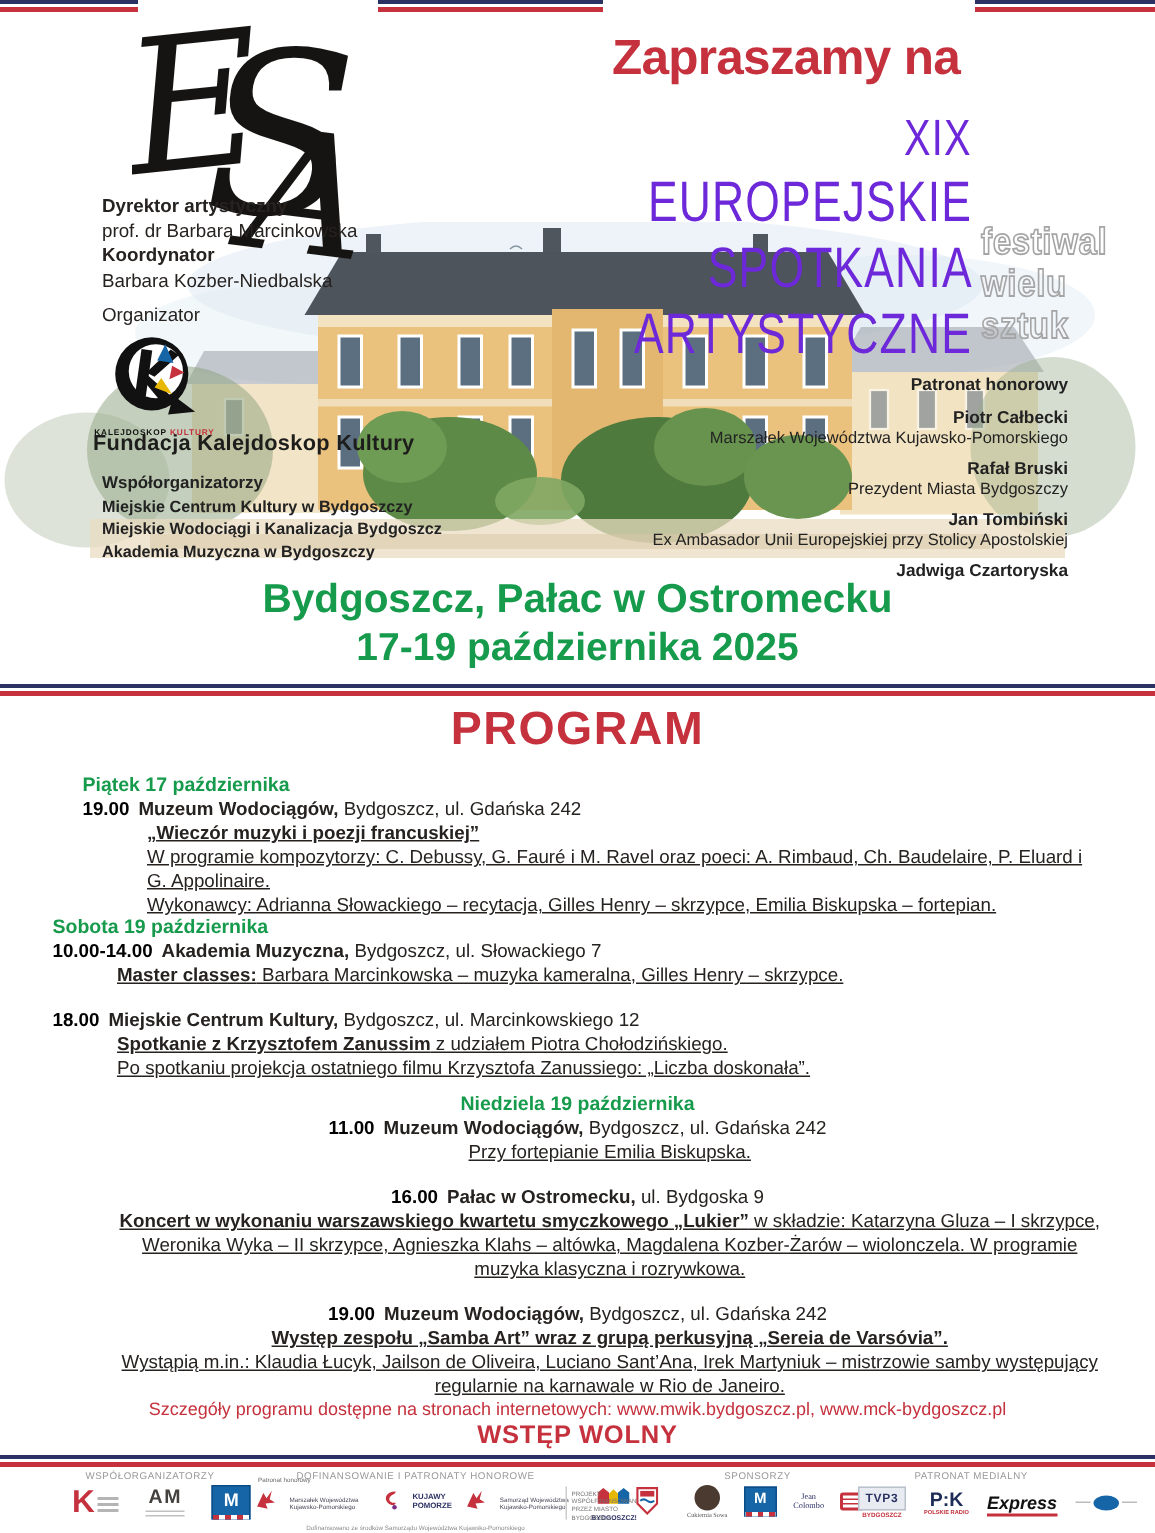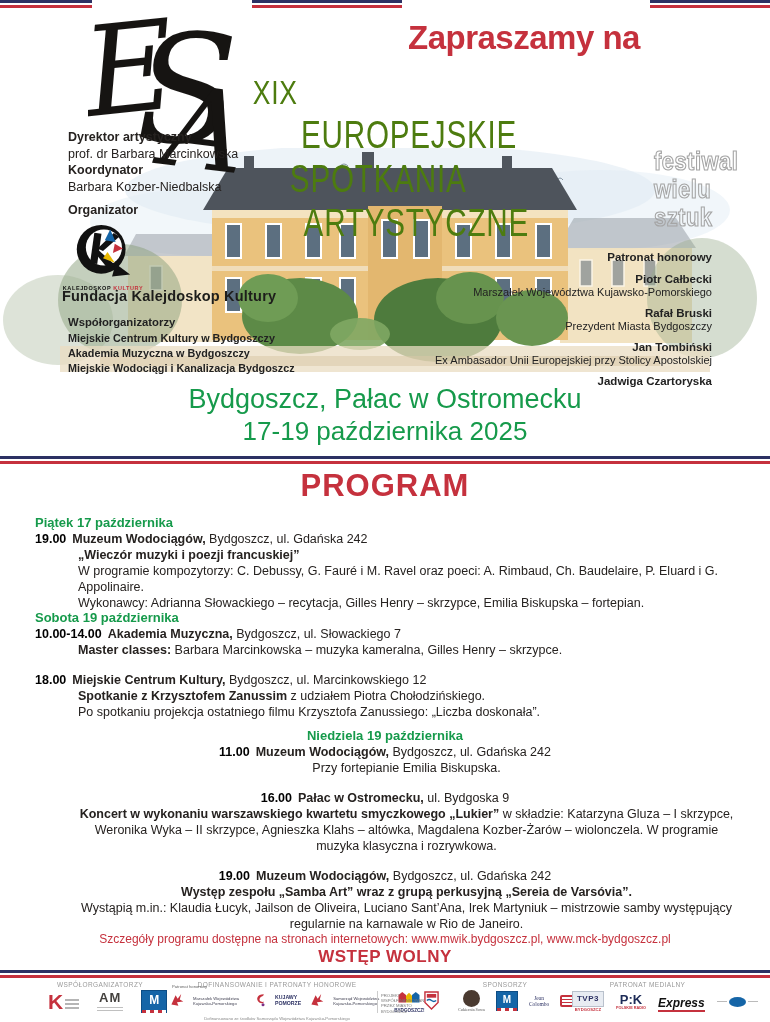--- a/index.html
+++ b/index.html
@@ -12,66 +12,66 @@
     background:linear-gradient(to bottom,#2c3163 0 3px,#ffffff 3px 5px,#c5313d 5px 8px); }
   .st-left  { left:0;   top:33;  width:92px;  }
   .st-mid   { left:252px; top:33; width:150px; }
   .st-right { left:650px; top:33; width:120px; }
   .st-full2 { left:0; top:456px; width:770px; }
   .st-full3 { left:0; top:970px; width:770px; }
   
   .monogram { position:absolute; left:88px; top:0; }
   .invite { position:absolute; left:408px; top:19px; font-size:33px; font-weight:bold;
     color:#c5313d; letter-spacing:-0.5px; }
-  .title-block { position:absolute; left:240px; top:74px; width:408px; text-align:left; color:#4d7c0f;text-decoration:underline; }
+  .title-block { position:absolute; left:240px; top:74px; width:408px; text-align:right; color:#6d28d9;text-decoration:underline; }
   .t-line { line-height:36px; white-space:nowrap; }
   .cond { display:inline-block; transform:scaleX(0.78); transform-origin:100% 50%;
     font-size:38px; letter-spacing:1px; }
   .t-xix .cond { font-size:34px; }
   .subtitle { position:absolute; left:654px; top:147px; }
   .outline-line { font-size:25px; font-weight:bold; line-height:28px; letter-spacing:0.5px;
     color:#cfcfcf; transform:scaleX(0.88); transform-origin:0 50%; }
   @supports (-webkit-text-stroke: 1px black) {
     .outline-line { color:transparent; -webkit-text-stroke:1.2px #a5a5a5; }
   }
   
   .credits { position:absolute; left:68px; top:129px; font-size:12.5px; line-height:16.5px; z-index:2; }
   .b { font-weight:bold; }
-  .org-label { position:absolute; left:68px; top:203px; font-size:12.5px; font-weight:bold; z-index:2;text-align:right; }
+  .org-label { position:absolute; left:68px; top:203px; font-size:12.5px; font-weight:normal; z-index:2;text-align:right; }
   .org-logo { position:absolute; left:60px; top:224px; width:86px; text-align:center; z-index:2; }
   .org-logo .cap { font-size:5.5px; font-weight:bold; letter-spacing:0.6px; margin-top:1px; color:#111; }
   .org-logo .cap .red { color:#c5313d; }
   .foundation { position:absolute; left:62px; top:288px; font-size:14.5px; font-weight:bold;
     letter-spacing:0.2px; z-index:2; color:#1d1d1b; }
   .coorg { position:absolute; left:68px; top:315px; font-size:10.8px; font-weight:bold;
     line-height:15px; z-index:2; color:#222; }
   .coorg .head { font-size:11.3px; margin-bottom:1px; }
   
   .patronage { position:absolute; right:58px; top:251px; text-align:right; font-size:11px;
     line-height:13px; z-index:2; color:#222; }
   .patronage .head { font-size:11.5px; font-weight:bold; margin-bottom:9px; }
   .p-entry { margin-bottom:8px; }
   .p-name { font-weight:bold; font-size:11.5px; }
   
   .palace { position:absolute; left:0; top:148px; z-index:0; }
   
   .venue1,.venue2 { position:absolute; left:0; width:770px; text-align:center; color:#169a4b;
-    font-weight:normal; z-index:2; }
+    font-weight:bold; z-index:2; }
   .venue1 { top:384px; font-size:27px; }
   .venue2 { top:416px; font-size:26px; }
   
   .program-heading { position:absolute; left:0; width:770px; top:468px; text-align:center;
     color:#c5313d; font-weight:bold; font-size:31px; letter-spacing:1px; }
   .day { position:absolute; left:35px; right:35px; font-size:12.5px; line-height:16px; color:#262220; }
-  .d1 { top:515px; } .d2 { top:610px; } .d3 { top:728px;text-align:center; }
+  .d1 { top:515px;margin-left:20px; } .d2 { top:610px; } .d3 { top:728px;text-align:center; }
   .day-title { margin:0; color:#169a4b; font-weight:bold; font-size:13px; line-height:16px; }
   .event + .event { margin-top:14px; }
   .ev-head { margin:0; }
   .ev-head .time { color:#000000; font-weight:bold; margin-right:6px; }
-  .ev-lines { padding-left:43px; }
+  .ev-lines { padding-left:43px;text-decoration:underline; }
   .ev-lines p { margin:0; }
   
   .note-details { position:absolute; left:0; width:770px; top:932px; text-align:center;
     color:#c5313d; font-size:12px; }
   .note-free { position:absolute; left:0; width:770px; top:947px; text-align:center;
     color:#c5313d; font-size:17px; font-weight:bold; letter-spacing:0.5px; }
   
   .f-label { position:absolute; top:981px; font-size:6.5px; color:#999; letter-spacing:0.4px;
     text-align:center; }
   .fl-co { left:35px; width:130px; } .fl-fund { left:168px; width:218px; }
@@ -228,22 +228,22 @@
       <span>KALEJDOSKOP</span>
       <span class="red">KULTURY</span>
     </div>
   </div>
 
   <div class="foundation">Fundacja Kalejdoskop Kultury</div>
 
   <div class="coorg">
     <div class="head">Współorganizatorzy</div>
     <div>Miejskie Centrum Kultury w Bydgoszczy</div>
+    <div>Miejskie Wodociągi i Kanalizacja Bydgoszcz</div>
     <div>Akademia Muzyczna w Bydgoszczy</div>
-    <div>Miejskie Wodociągi i Kanalizacja Bydgoszcz</div>
   </div>
 
   <div class="patronage">
     <div class="head">Patronat honorowy</div>
     <div class="p-entry">
       <div class="p-name">Piotr Całbecki</div>
       <div>Marszałek Województwa Kujawsko-Pomorskiego</div>
     </div>
     <div class="p-entry">
       <div class="p-name">Rafał Bruski</div>

